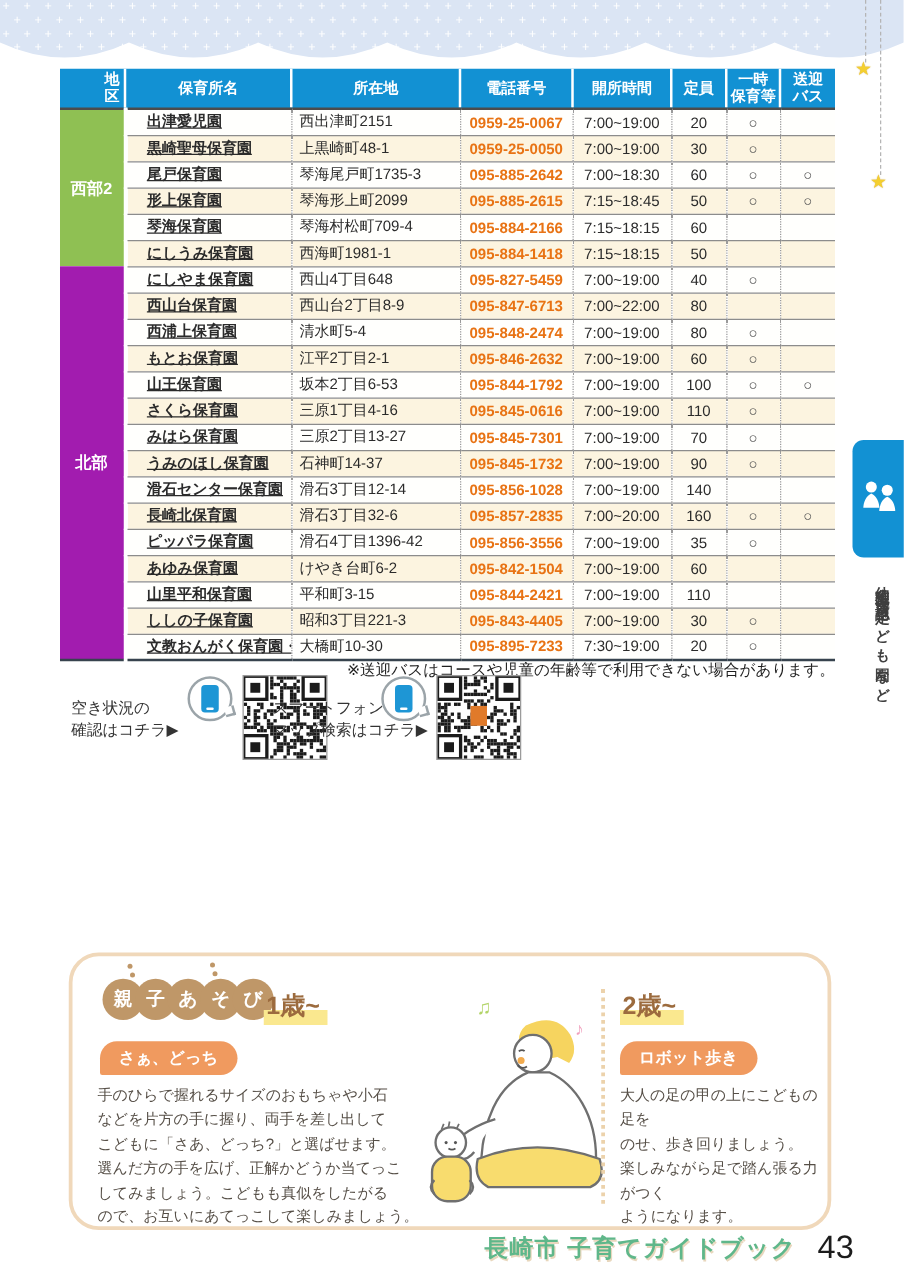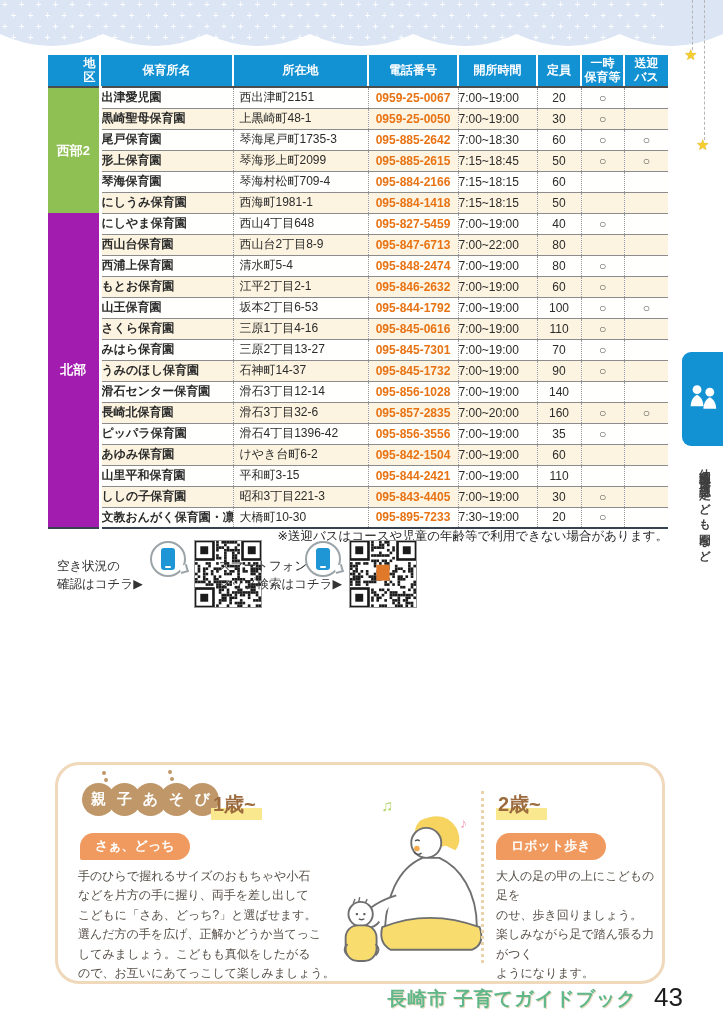--- a/index.html
+++ b/index.html
@@ -17,24 +17,24 @@
   .tbl-wrap { position:absolute; left:48px; top:55px; }
   table { border-collapse:collapse; table-layout:fixed; width:620px; }
   th { background:#1291d3; color:#fff; font-size:12px; font-weight:bold; height:32px;
        text-align:center; vertical-align:middle; white-space:pre-line; line-height:1.15;
        border-left:2px solid #fff; border-bottom:2px solid #4c4c4c; }
   th:first-child { border-left:none;padding-left:32px; }
   td { height:21px; font-size:12px; color:#2b2b2b; vertical-align:middle;
        border-bottom:1px solid #8c8c8c; border-left:1px dotted #9a9a9a; overflow:hidden; white-space:nowrap; }
   td.district { color:#fff; font-weight:bold; font-size:13px; text-align:center;
        border-left:none; border-bottom:none; border-right:3px solid #fff; }
-  td.name { font-weight:bold; padding-left:0; }
+  td.name { font-weight:bold; padding-left:16px;text-decoration:underline; }
   td.addr { padding-left:6px; }
   td.phone { font-weight:bold; color:#e87314; text-align:center; letter-spacing:0; }
-  td.time { }
+  td.time { text-align:center; }
   td.cap  { text-align:center; }
   td.mark { text-align:center; color:#555; font-size:12px; }
   tr.alt td { background:#fcf4e0; }
   tr.plain td { background:#fffffd; }
   tr.last td { border-bottom:2px solid #37434e; }
 
   .footnote { position:absolute; left:48px; top:528px; width:620px; text-align:right;
        font-size:12.5px; color:#1f1f1f; }
   .qr-label { position:absolute; font-size:12.5px; color:#333; line-height:1.45; white-space:pre-line; }
   .bubble { position:absolute; width:36px; height:36px; border:2px solid #9ba4a9; border-radius:50%; background:#fff; }

